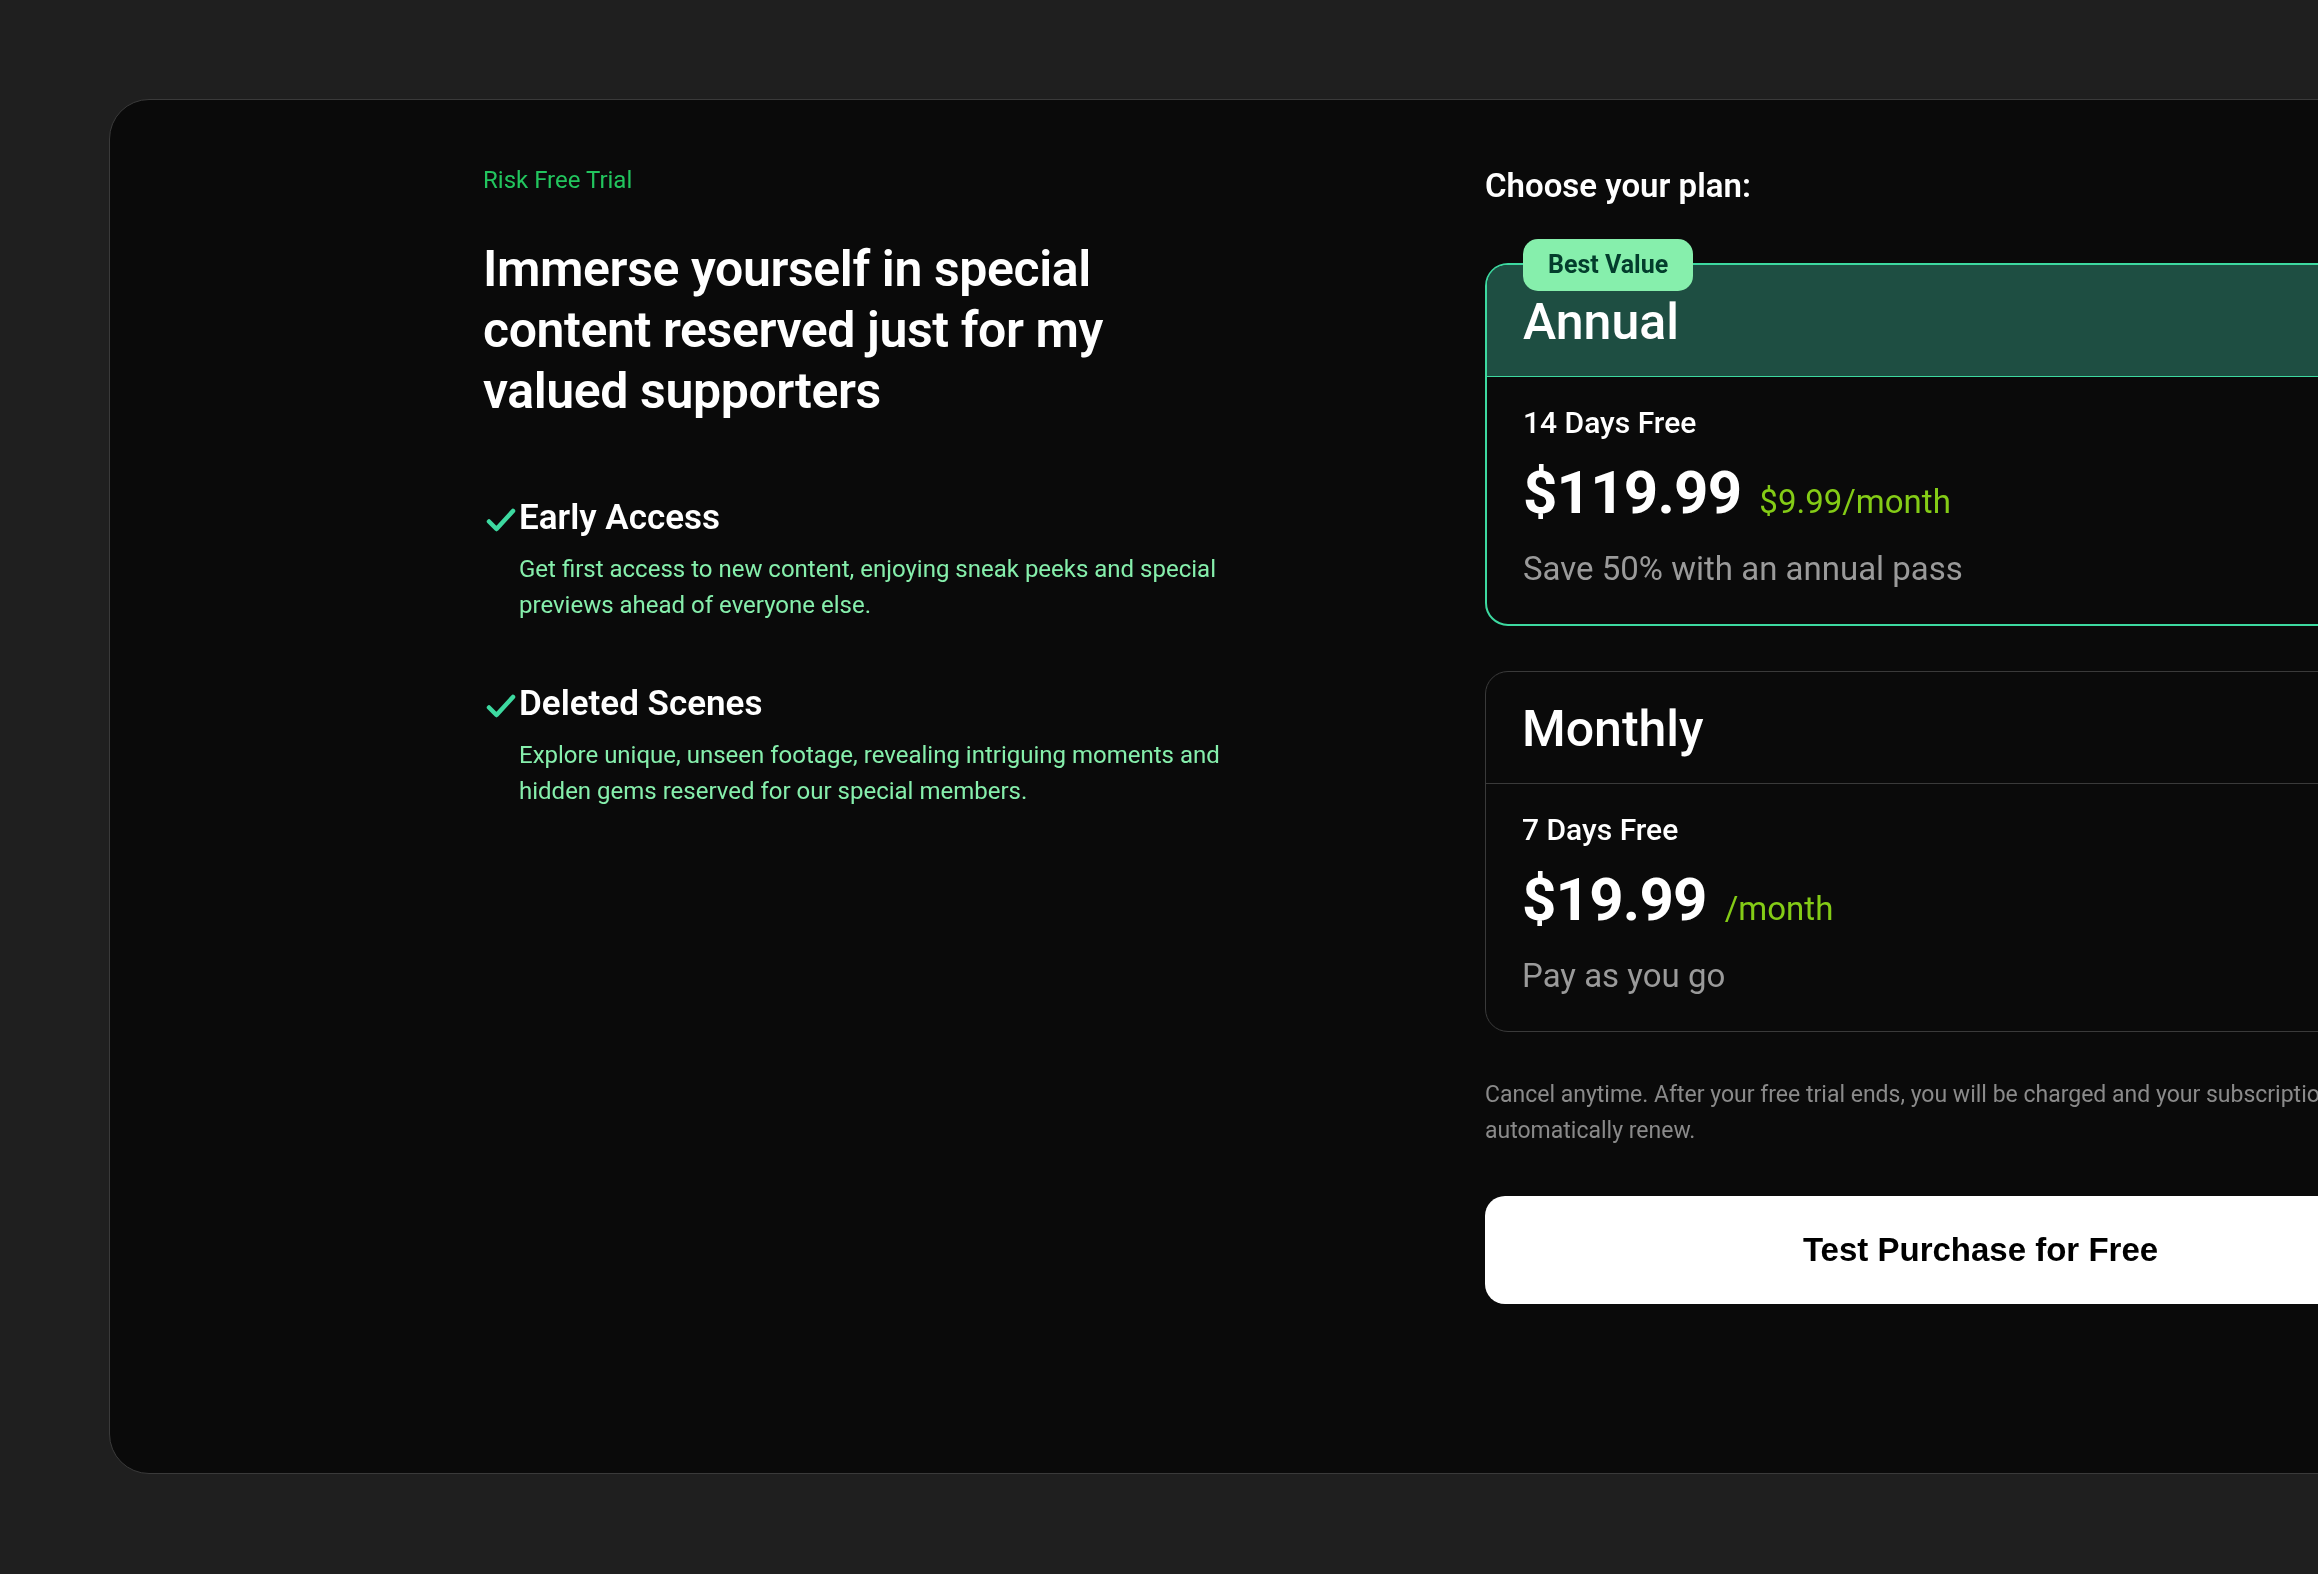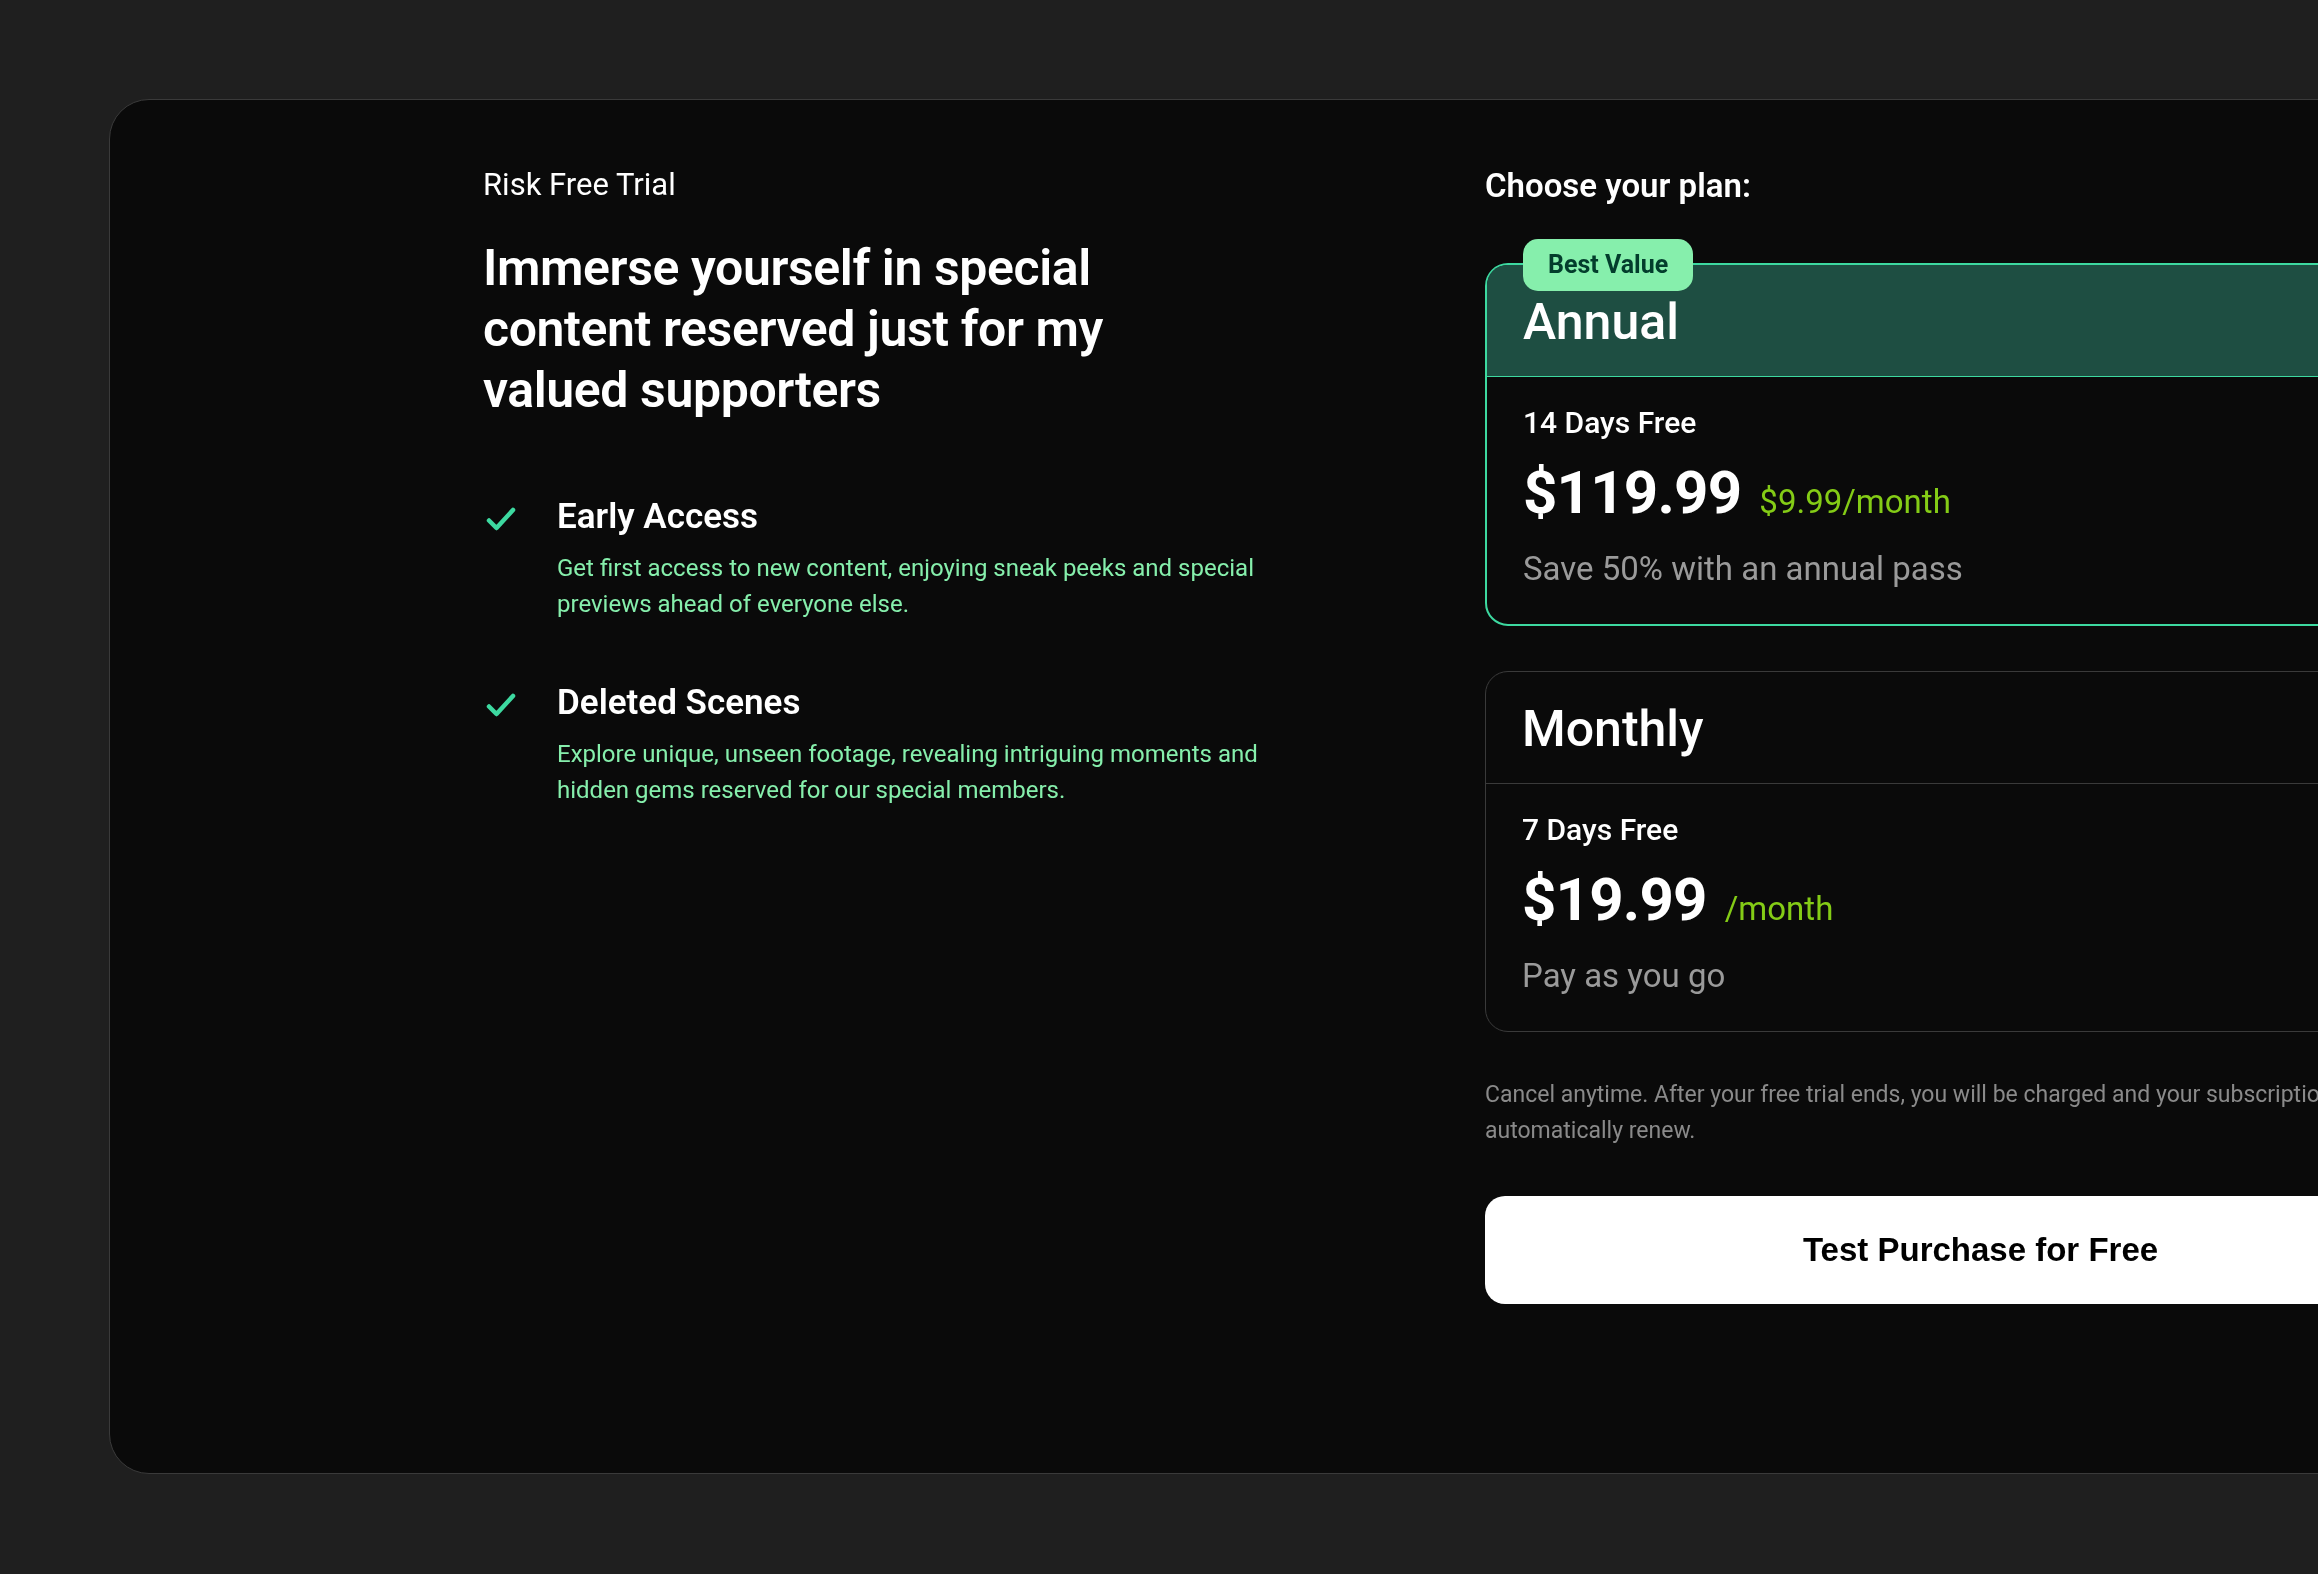--- a/index.html
+++ b/index.html
@@ -23,37 +23,36 @@
     padding: 66px 116px 66px 373px;
     display: flex;
     gap: 99px;
   }
   
   .left {
     width: 903px;
     flex-shrink: 0;
   }
   .kicker {
-    font-size: 31px;
-    color: #ffffff;
-    margin-bottom: 35px;
+    font-size: 24px;
+    color: #22c55e;
+    margin-bottom: 45px;
     font-weight: 400;
   }
   .headline {
     font-size: 50px;
     line-height: 1.22;
     font-weight: 600;
     letter-spacing: -0.4px;
     margin-bottom: 75px;
     max-width: 745px;
   }
   .features { }
   .feature {
     display: flex;
-    gap: 38px;
     margin-bottom: 60px;
   }
   .check {
     width: 36px;
     height: 36px;
     flex-shrink: 0;
     margin-top: 5px;
   }
   .check svg { width: 100%; height: 100%; }
   .feature-title {

